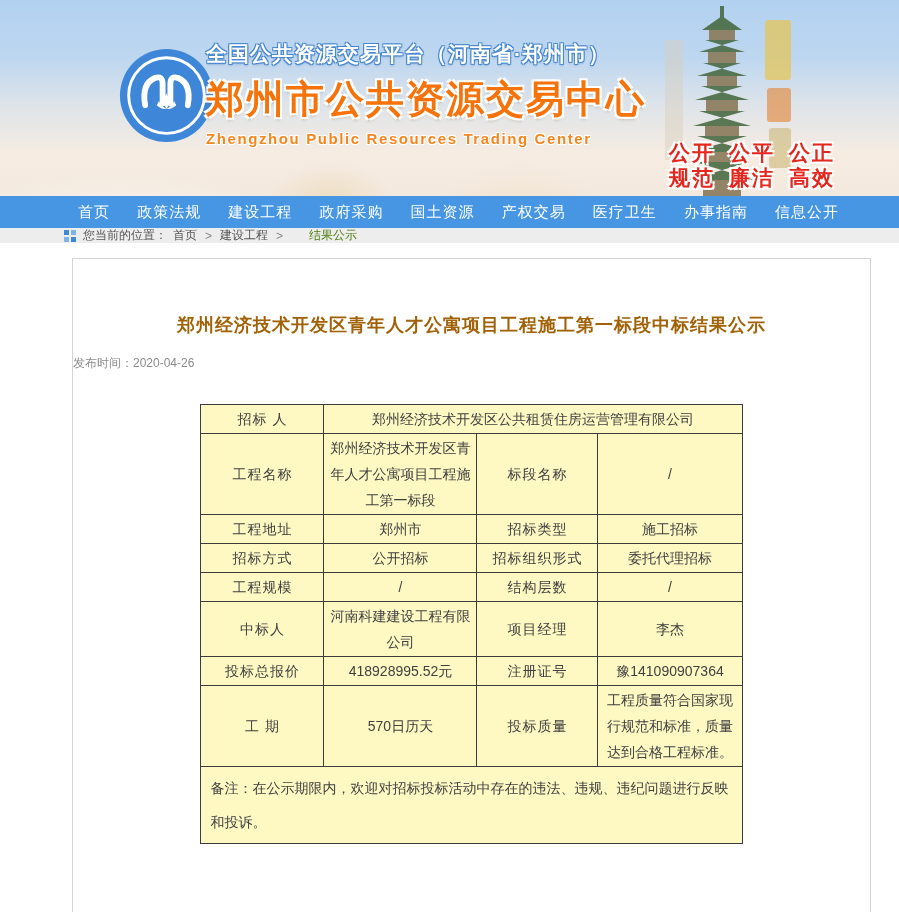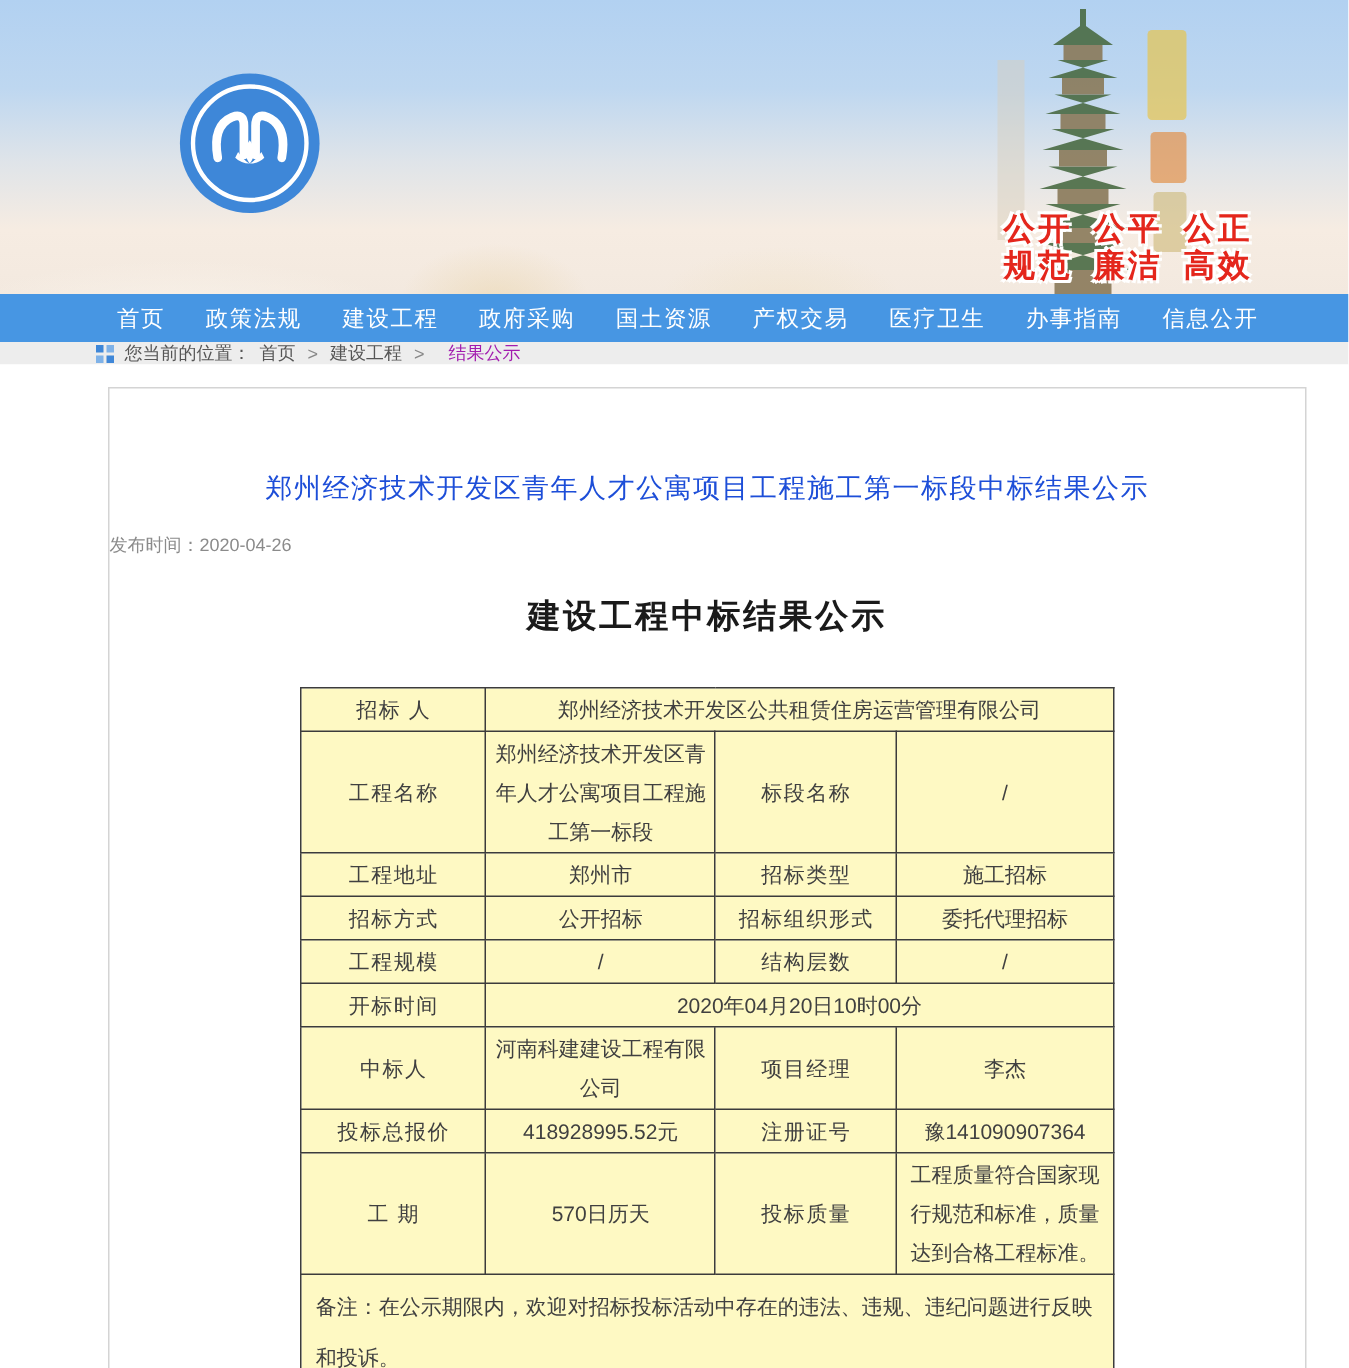--- a/index.html
+++ b/index.html
@@ -39,27 +39,27 @@
 
   
   .crumbbar { width:899px; height:15px; background:#ededed; display:flex; align-items:center;
     padding-left:64px; font-size:12px; color:#555; }
   .crumb-icon { width:12px; height:12px; margin-right:7px; display:grid;
     grid-template-columns:5px 5px; grid-template-rows:5px 5px; gap:2px; }
   .crumb-icon i { background:#3f87d8; }
   .crumb-icon i.lt { background:#7fb2e8; }
   .crumbbar a { color:#555; text-decoration:none; margin:0 6px; }
   .crumbbar .sep { color:#888; margin:0 2px; }
-  .crumbbar .current { color:#a21caf; margin-left:14px;font-family:Liberation Mono, monospace; }
+  .crumbbar .current { color:#4d7c0f; margin-left:24px;font-family:Liberation Mono, monospace; }
 
   
   .content-wrap { background:#fff; padding-top:15px; }
   .content-box { margin-left:72px; width:799px; height:660px; border:1px solid #d4d4d4;
     background:#fff; padding-top:54px; }
-  .article-title { text-align:center; font-size:18px; font-weight:normal; color:#1d4ed8; letter-spacing:1px; }
+  .article-title { text-align:center; font-size:18px; font-weight:bold; color:#a16207; letter-spacing:1px; }
   .pub-date { text-align:left; font-size:12px; color:#8b8b8b; margin-top:18px; }
   .section-title { text-align:center; font-size:22px; font-weight:bold; color:#1a1a1a; margin-top:24px; letter-spacing:2px; }
 
   
   table.result { border-collapse:collapse; table-layout:fixed; width:541px; margin:32px auto 0 auto;
     font-size:14px; color:#404040; }
   table.result td { border:1px solid #3c3c3c; text-align:center; vertical-align:middle;
     padding:1px 4px; line-height:26px; font-weight:normal; background:#fef9c3; }
   table.result td.lbl { letter-spacing:1px; }
   table.result td.remark { text-align:left; vertical-align:top; padding:4px 9px; line-height:34px; height:72px; }
@@ -72,20 +72,25 @@
   <svg class="logo" viewBox="0 0 100 100">
     <circle cx="50" cy="50" r="48" fill="#3e87d8"></circle>
     <circle cx="50" cy="50" r="39" fill="none" stroke="#ffffff" stroke-width="3"></circle>
     <path d="M28 60 Q24 38 38 32 Q46 29 46 38 L46 58" fill="none" stroke="#fff" stroke-width="6" stroke-linecap="round"></path>
     <path d="M72 60 Q76 38 62 32 Q54 29 54 38 L54 58" fill="none" stroke="#fff" stroke-width="6" stroke-linecap="round"></path>
     <path d="M50 48 Q44 56 50 64 Q56 56 50 48" fill="#fff"></path>
     <path d="M42 56 Q46 62 50 64 Q44 64 40 60 Z" fill="#fff"></path>
     <path d="M58 56 Q54 62 50 64 Q56 64 60 60 Z" fill="#fff"></path>
   </svg>
 
+  <div class="titles">
+    <div class="platform-title">全国公共资源交易平台（河南省·郑州市）</div>
+    <div class="site-title">郑州市公共资源交易中心</div>
+    <div class="site-title-en">Zhengzhou Public Resources Trading Center</div>
+  </div>
 
   <svg class="pagoda" viewBox="0 0 150 196">
     <rect x="108" y="20" width="26" height="60" rx="3" fill="#e8c44a" opacity=".75"></rect>
     <rect x="110" y="88" width="24" height="34" rx="3" fill="#e2893a" opacity=".7"></rect>
     <rect x="112" y="128" width="22" height="40" rx="3" fill="#c8b26a" opacity=".6"></rect>
     <rect x="8" y="40" width="18" height="120" fill="#d8cdb9" opacity=".5"></rect>
     <g fill="#4a6b44">
       <rect x="63" y="6" width="4" height="14"></rect>
       <polygon points="45,30 85,30 65,16"></polygon>
       <polygon points="42,52 88,52 48,40 82,40"></polygon>
@@ -149,21 +154,20 @@
   <span class="current">结果公示</span>
 </div>
 
 <div class="content-wrap">
   <div class="content-box">
 
     <div class="article-title">郑州经济技术开发区青年人才公寓项目工程施工第一标段中标结果公示</div>
     <div class="pub-date">
       <span>发布时间：</span><span>2020-04-26</span>
     </div>
-    <div class="section-title">建设工程中标结果公示</div>
 
     <table class="result">
       <colgroup>
           <col style="width:123px">
           <col style="width:153px">
           <col style="width:121px">
           <col style="width:144px">
         </colgroup>
       <tbody>
           <tr>
@@ -188,24 +192,20 @@
         <td class="lbl">招标组织形式</td>
         <td>委托代理招标</td>
       </tr>
       <tr>
         <td class="lbl">工程规模</td>
         <td>/</td>
         <td class="lbl">结构层数</td>
         <td>/</td>
       </tr>
       <tr>
-        <td class="lbl">开标时间</td>
-        <td colspan="3">2020年04月20日10时00分</td>
-      </tr>
-      <tr>
         <td class="lbl">中标人</td>
         <td>河南科建建设工程有限公司</td>
         <td class="lbl">项目经理</td>
         <td>李杰</td>
       </tr>
       <tr>
         <td class="lbl">投标总报价</td>
         <td>418928995.52元</td>
         <td class="lbl">注册证号</td>
         <td>豫141090907364</td>

